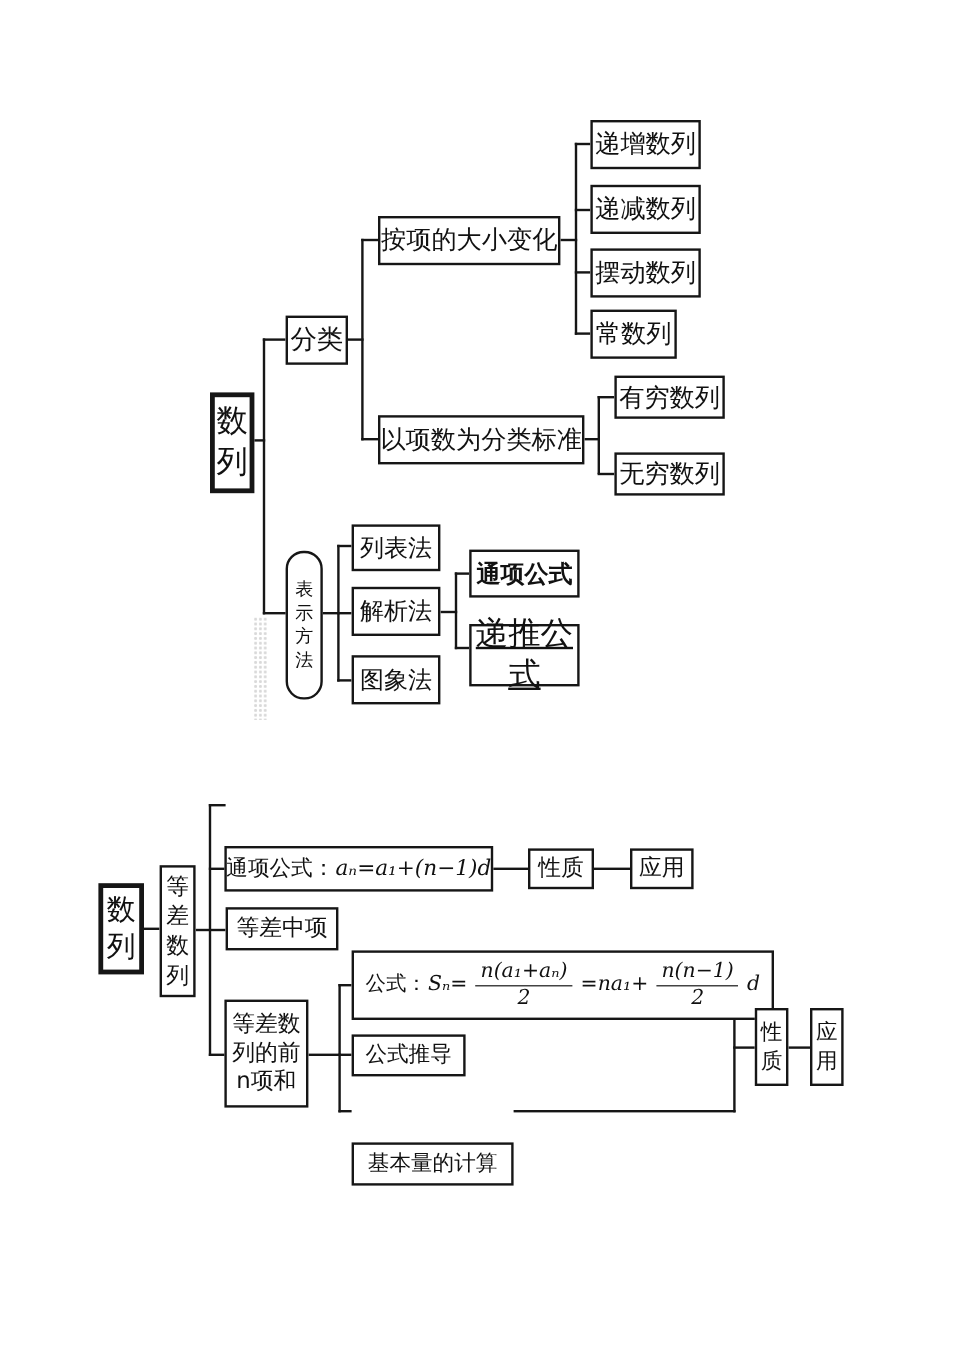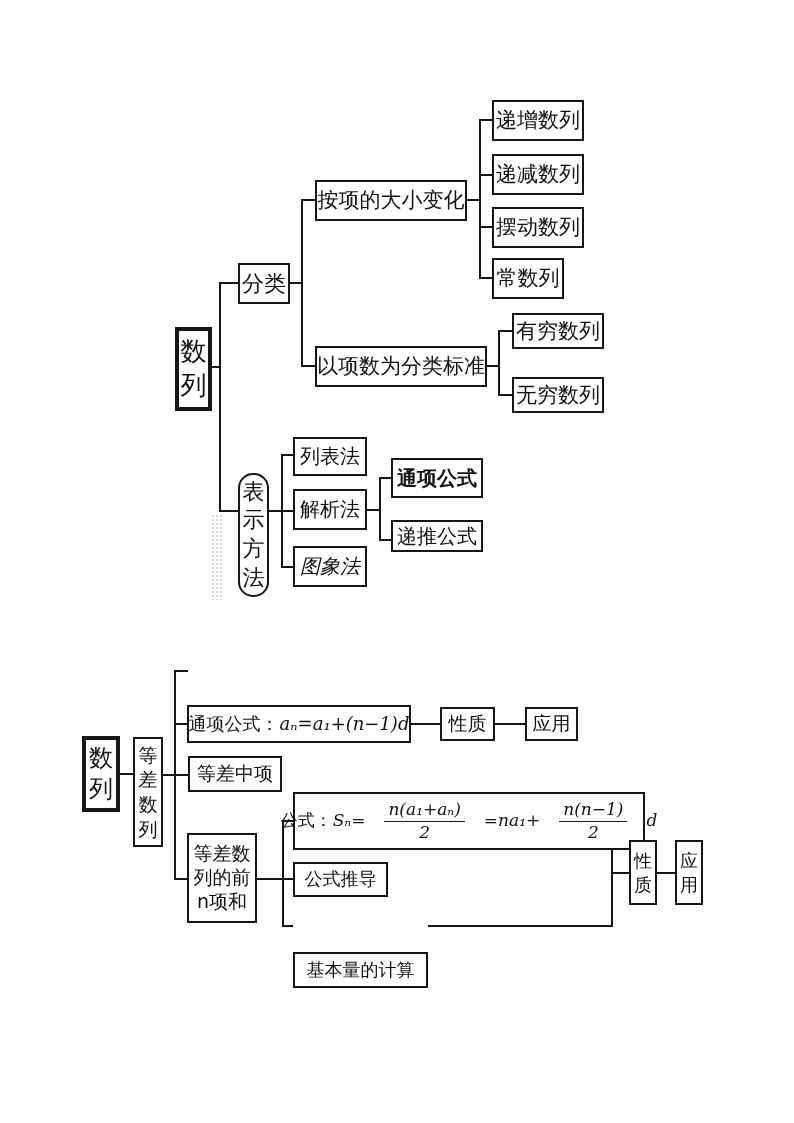--- a/index.html
+++ b/index.html
@@ -18,21 +18,21 @@
   .hline{height:2px;}
   .vline{width:2px;}
   .faded-line{
     position:absolute;z-index:0;
     background-image:radial-gradient(#d9d9d9 1.1px, transparent 1.2px);
     background-size:4px 4px;
   }
   .math{font-family:"DejaVu Serif","Liberation Serif",serif;font-style:italic;}
   .cn{font-style:normal;}
   .formula-row{display:flex;align-items:center;justify-content:center;gap:1px;white-space:nowrap;}
-  .frac{display:inline-flex;flex-direction:column;align-items:center;vertical-align:middle;margin:0 18px;}
+  .frac{display:inline-flex;flex-direction:column;align-items:center;vertical-align:middle;margin:0 6px;}
   .frac .num{display:block;padding:0 4px 1px 4px;border-bottom:1.6px solid #161616;line-height:1.15;}
   .frac .den{display:block;padding-top:1px;line-height:1.15;}
 </style>
 </head>
 <body>
 
 <div class="page">
 
   <div class="node bold vtext" style="left:175px;top:327px;width:37px;height:84px;font-size:26px;">数列</div>
 
@@ -67,45 +67,45 @@
   <div class="node" style="left:315px;top:346px;width:172px;height:41px;font-size:21px;">以项数为分类标准</div>
 
   <div class="hline" style="left:487px;top:365px;width:13px;"></div>
   <div class="vline" style="left:498px;top:330px;height:65px;"></div>
   <div class="hline" style="left:498px;top:330px;width:14px;"></div>
   <div class="hline" style="left:498px;top:394px;width:14px;"></div>
 
   <div class="node" style="left:512px;top:313px;width:92px;height:36px;font-size:21px;">有穷数列</div>
   <div class="node" style="left:512px;top:377px;width:92px;height:36px;font-size:21px;">无穷数列</div>
 
-  <div class="node vtext" style="left:238px;top:473px;width:31px;height:124px;font-size:22px;border-radius:15px;">表示方法</div>
+  <div class="node vtext" style="left:238px;top:459px;width:31px;height:124px;font-size:15px;border-radius:15px;">表示方法</div>
 
   <div class="hline" style="left:269px;top:510px;width:14px;"></div>
   <div class="vline" style="left:281px;top:454px;height:114px;"></div>
   <div class="hline" style="left:281px;top:454px;width:12px;"></div>
   <div class="hline" style="left:281px;top:510px;width:12px;"></div>
   <div class="hline" style="left:281px;top:566px;width:12px;"></div>
 
   <div class="node" style="left:293px;top:437px;width:74px;height:39px;font-size:20px;">列表法</div>
   <div class="node" style="left:293px;top:489px;width:74px;height:41px;font-size:20px;">解析法</div>
-  <div class="node" style="left:293px;top:546px;width:74px;height:41px;font-size:20px;font-style:italic;">图象法</div>
+  <div class="node" style="left:293px;top:546px;width:74px;height:41px;font-size:20px;">图象法</div>
 
   <div class="hline" style="left:367px;top:509px;width:14px;"></div>
   <div class="vline" style="left:379px;top:477px;height:64px;"></div>
   <div class="hline" style="left:379px;top:477px;width:12px;"></div>
   <div class="hline" style="left:379px;top:539px;width:12px;"></div>
 
   <div class="node" style="left:391px;top:458px;width:92px;height:40px;font-size:20px;font-weight:bold;">通项公式</div>
-  <div class="node" style="left:391px;top:520px;width:92px;height:32px;font-size:20px;">递推公式</div>
+  <div class="node" style="left:391px;top:520px;width:92px;height:52px;font-size:27px;text-decoration:underline;">递推公式</div>
 
   <div class="node bold vtext" style="left:82px;top:736px;width:38px;height:76px;font-size:24px;">数列</div>
 
   <div class="hline" style="left:118px;top:773px;width:15px;"></div>
 
-  <div class="node vtext" style="left:133px;top:721px;width:30px;height:110px;font-size:19px;margin-top:16px;">等差数列</div>
+  <div class="node vtext" style="left:133px;top:721px;width:30px;height:110px;font-size:19px;">等差数列</div>
 
   <div class="hline" style="left:163px;top:774px;width:25px;"></div>
   <div class="vline" style="left:174px;top:670px;height:210px;"></div>
   <div class="hline" style="left:174px;top:670px;width:14px;"></div>
   <div class="hline" style="left:174px;top:723px;width:14px;"></div>
   <div class="hline" style="left:174px;top:878px;width:14px;"></div>
 
 
   <div class="node" style="left:187px;top:705px;width:224px;height:38px;font-size:18px;">
     <span class="formula-row">

